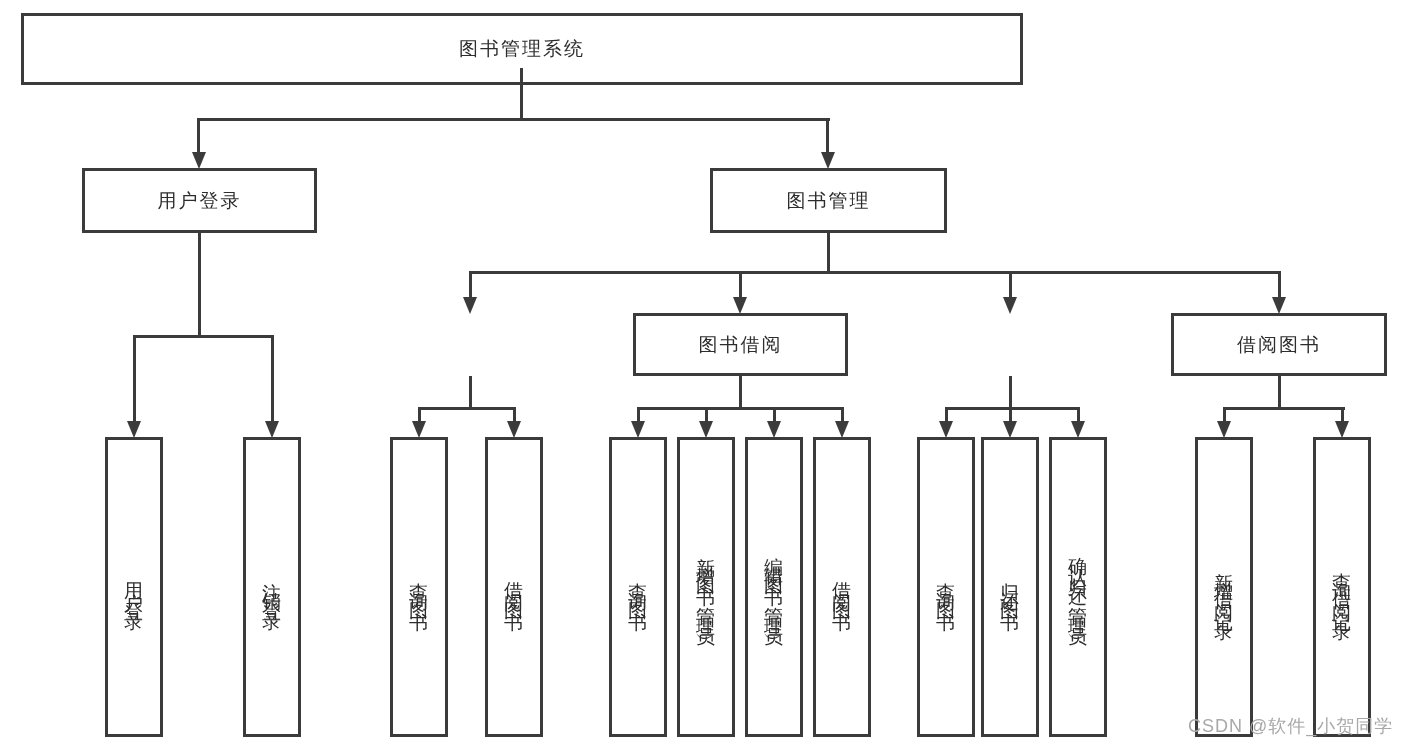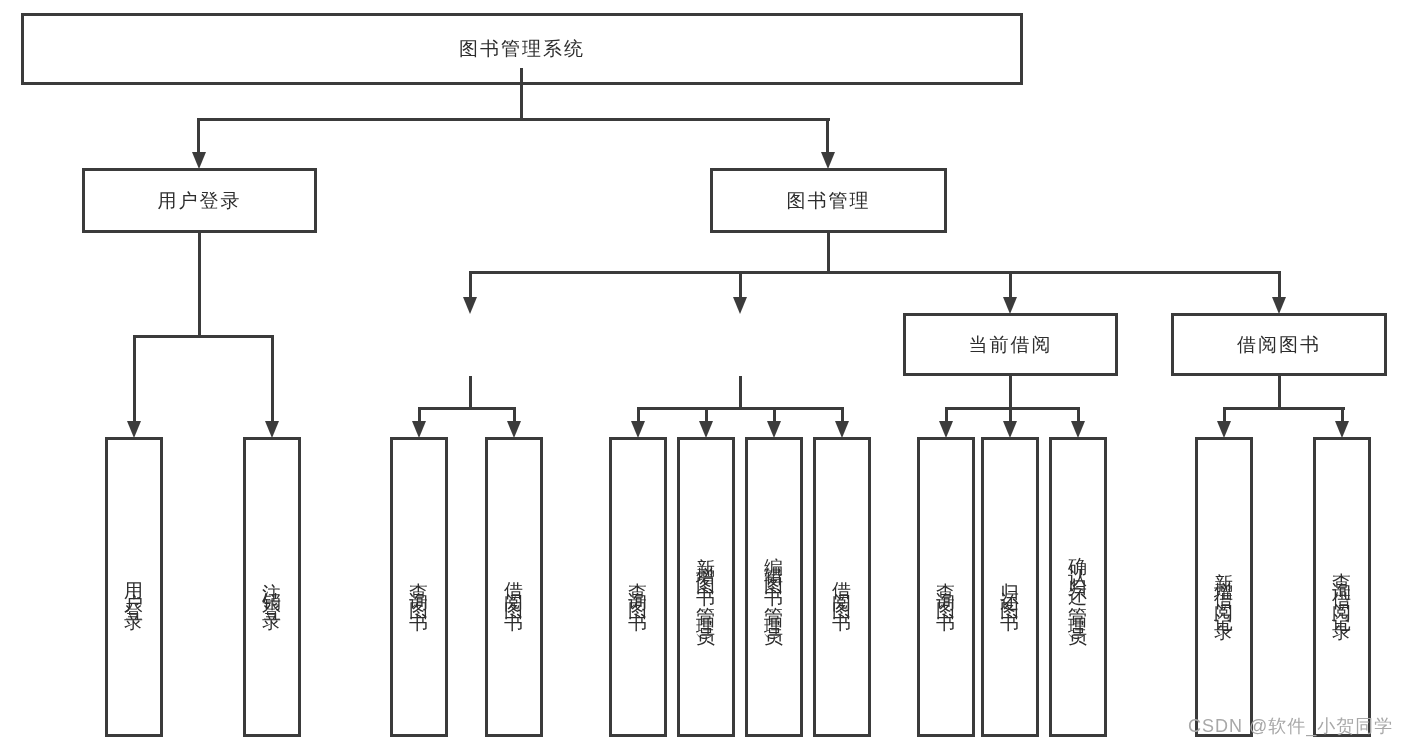--- a/index.html
+++ b/index.html
@@ -83,22 +83,22 @@
   <div class="hl" style="left:469px;top:271px;width:812px"></div>
   <div class="vl" style="left:469px;top:271px;height:30px"></div>
   <div class="ah" style="left:463px;top:297px"></div>
   <div class="vl" style="left:739px;top:271px;height:30px"></div>
   <div class="ah" style="left:733px;top:297px"></div>
   <div class="vl" style="left:1009px;top:271px;height:30px"></div>
   <div class="ah" style="left:1003px;top:297px"></div>
   <div class="vl" style="left:1278px;top:271px;height:30px"></div>
   <div class="ah" style="left:1272px;top:297px"></div>
 
-  <div class="box lvl3" style="left:903px">
-    <span class="hlabel">当前借阅</span>
+  <div class="box lvl3" style="left:633px">
+    <span class="hlabel">图书借阅</span>
   </div>
   <div class="box lvl3" style="left:1171px;width:216px">
     <span class="hlabel">借阅图书</span>
   </div>
 
   <div class="vl" style="left:469px;top:376px;height:34px"></div>
   <div class="hl" style="left:418px;top:407px;width:98px"></div>
   <div class="vl" style="left:418px;top:407px;height:16px"></div>
   <div class="ah" style="left:412px;top:421px"></div>
   <div class="vl" style="left:513px;top:407px;height:16px"></div>

